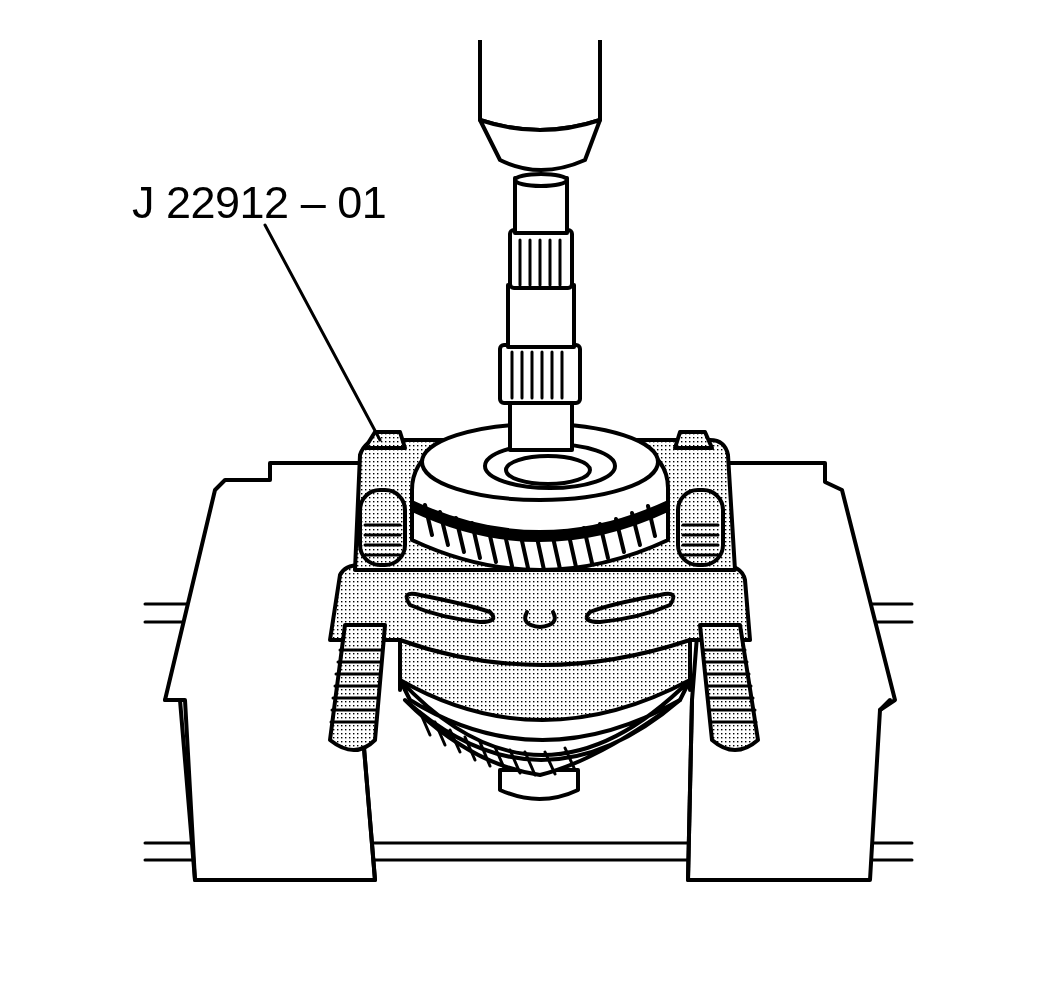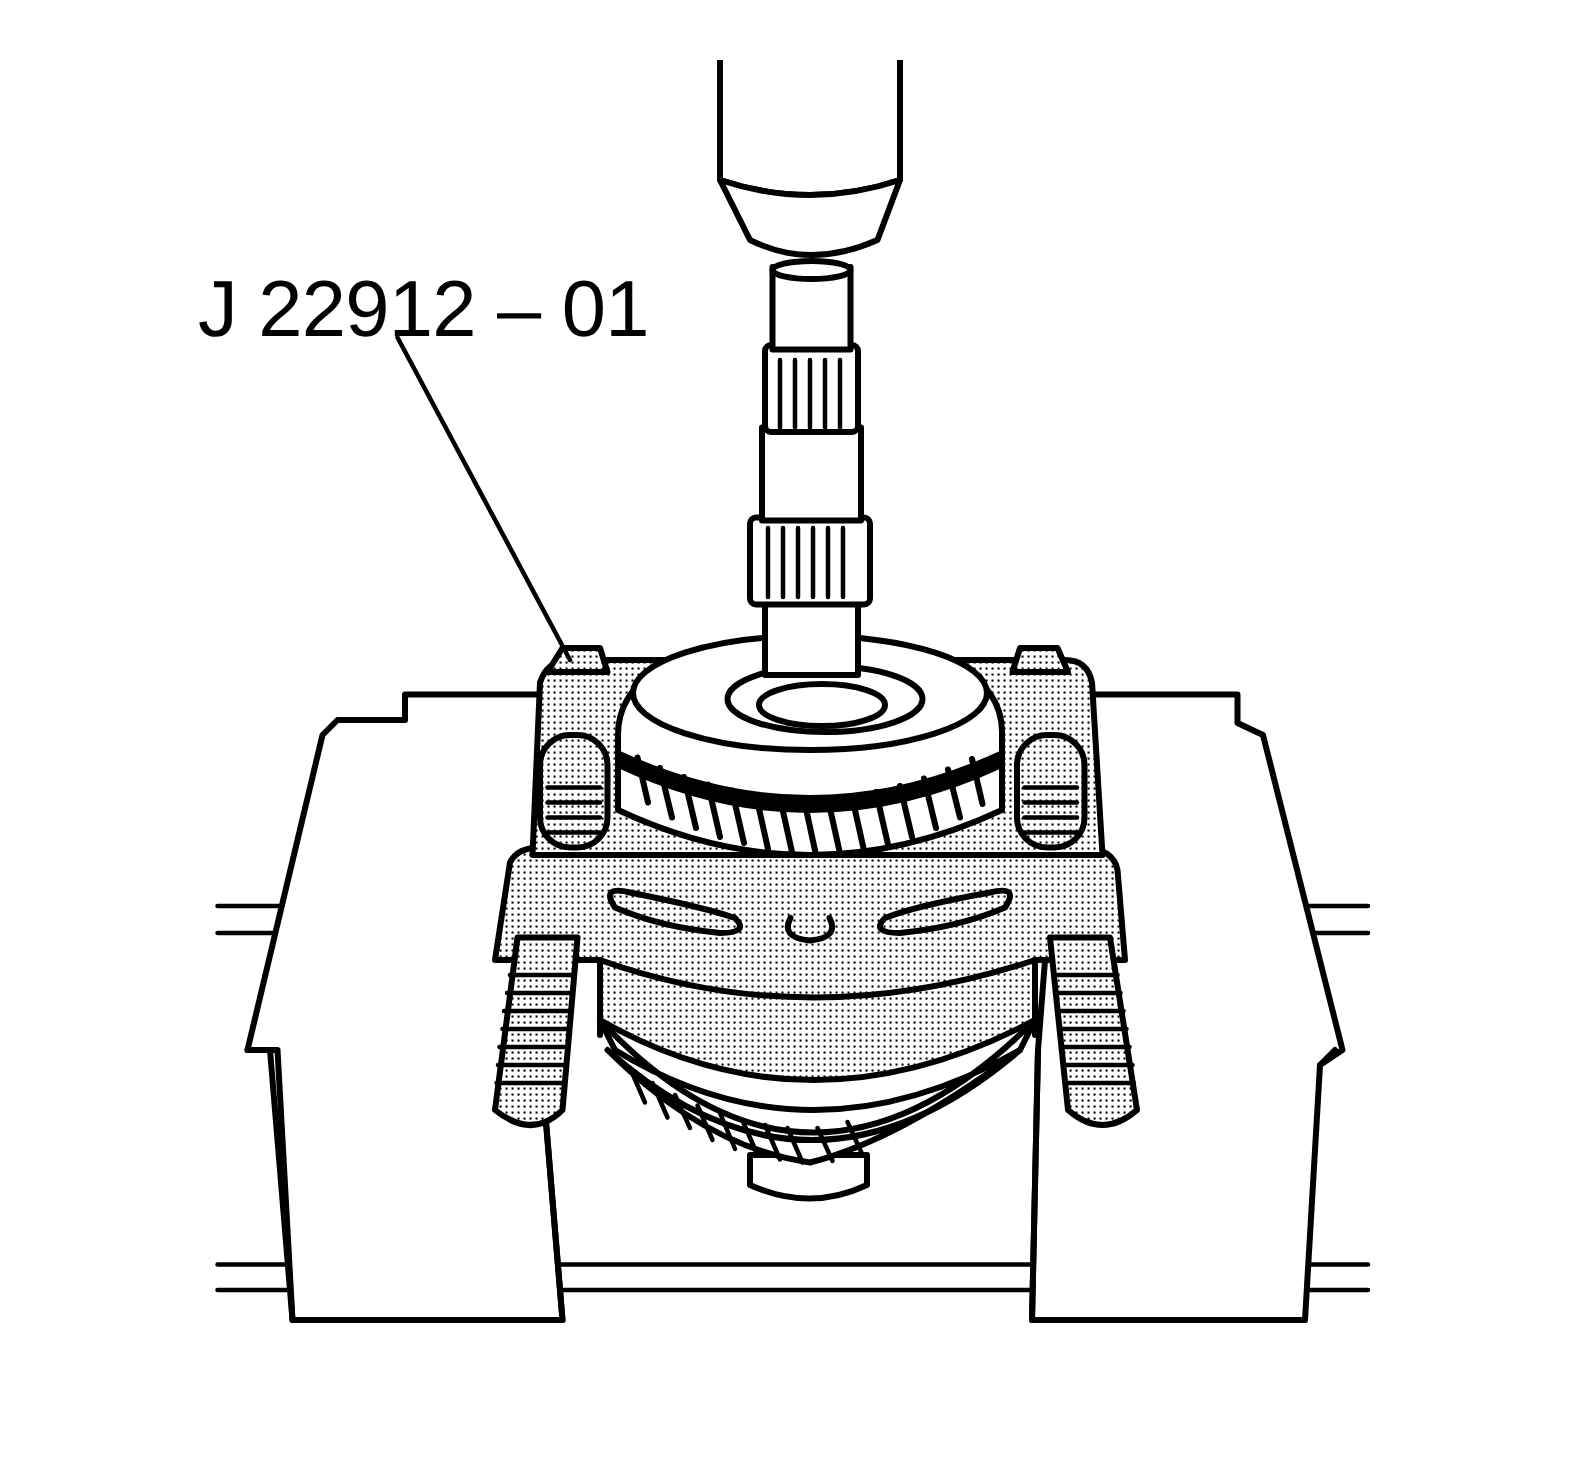--- a/index.html
+++ b/index.html
@@ -1,20 +1,20 @@
 <!DOCTYPE html>
 <html><head>
   <meta charset="utf-8">
   <style>
     html, body { margin: 0; padding: 0; background: #ffffff; }
     body { width: 1051px; height: 988px; position: relative; overflow: hidden; font-family: "Liberation Sans", sans-serif; }
     #stage { position: absolute; left: 0; top: 0; width: 1051px; height: 988px; }
     .callout-label {
       position: absolute; left: 132px; top: 180px;
-      font-family: "Liberation Sans", sans-serif; font-size: 53px; color: #000;
+      font-family: "Liberation Sans", sans-serif; font-size: 45px; color: #000;
       letter-spacing: -0.5px; white-space: nowrap; line-height: 1;
     }
     svg { position: absolute; left: 0; top: 0; }
     .ln { fill: none; stroke: #000; stroke-width: 4; stroke-linejoin: round; stroke-linecap: round; }
     .ln3 { fill: none; stroke: #000; stroke-width: 3; stroke-linejoin: round; stroke-linecap: round; }
     .wf { fill: #fff; stroke: #000; stroke-width: 4; stroke-linejoin: round; }
     .df { fill: url(#dots); stroke: #000; stroke-width: 4; stroke-linejoin: round; }
     .blk { fill: #000; }
   </style>
 </head>

